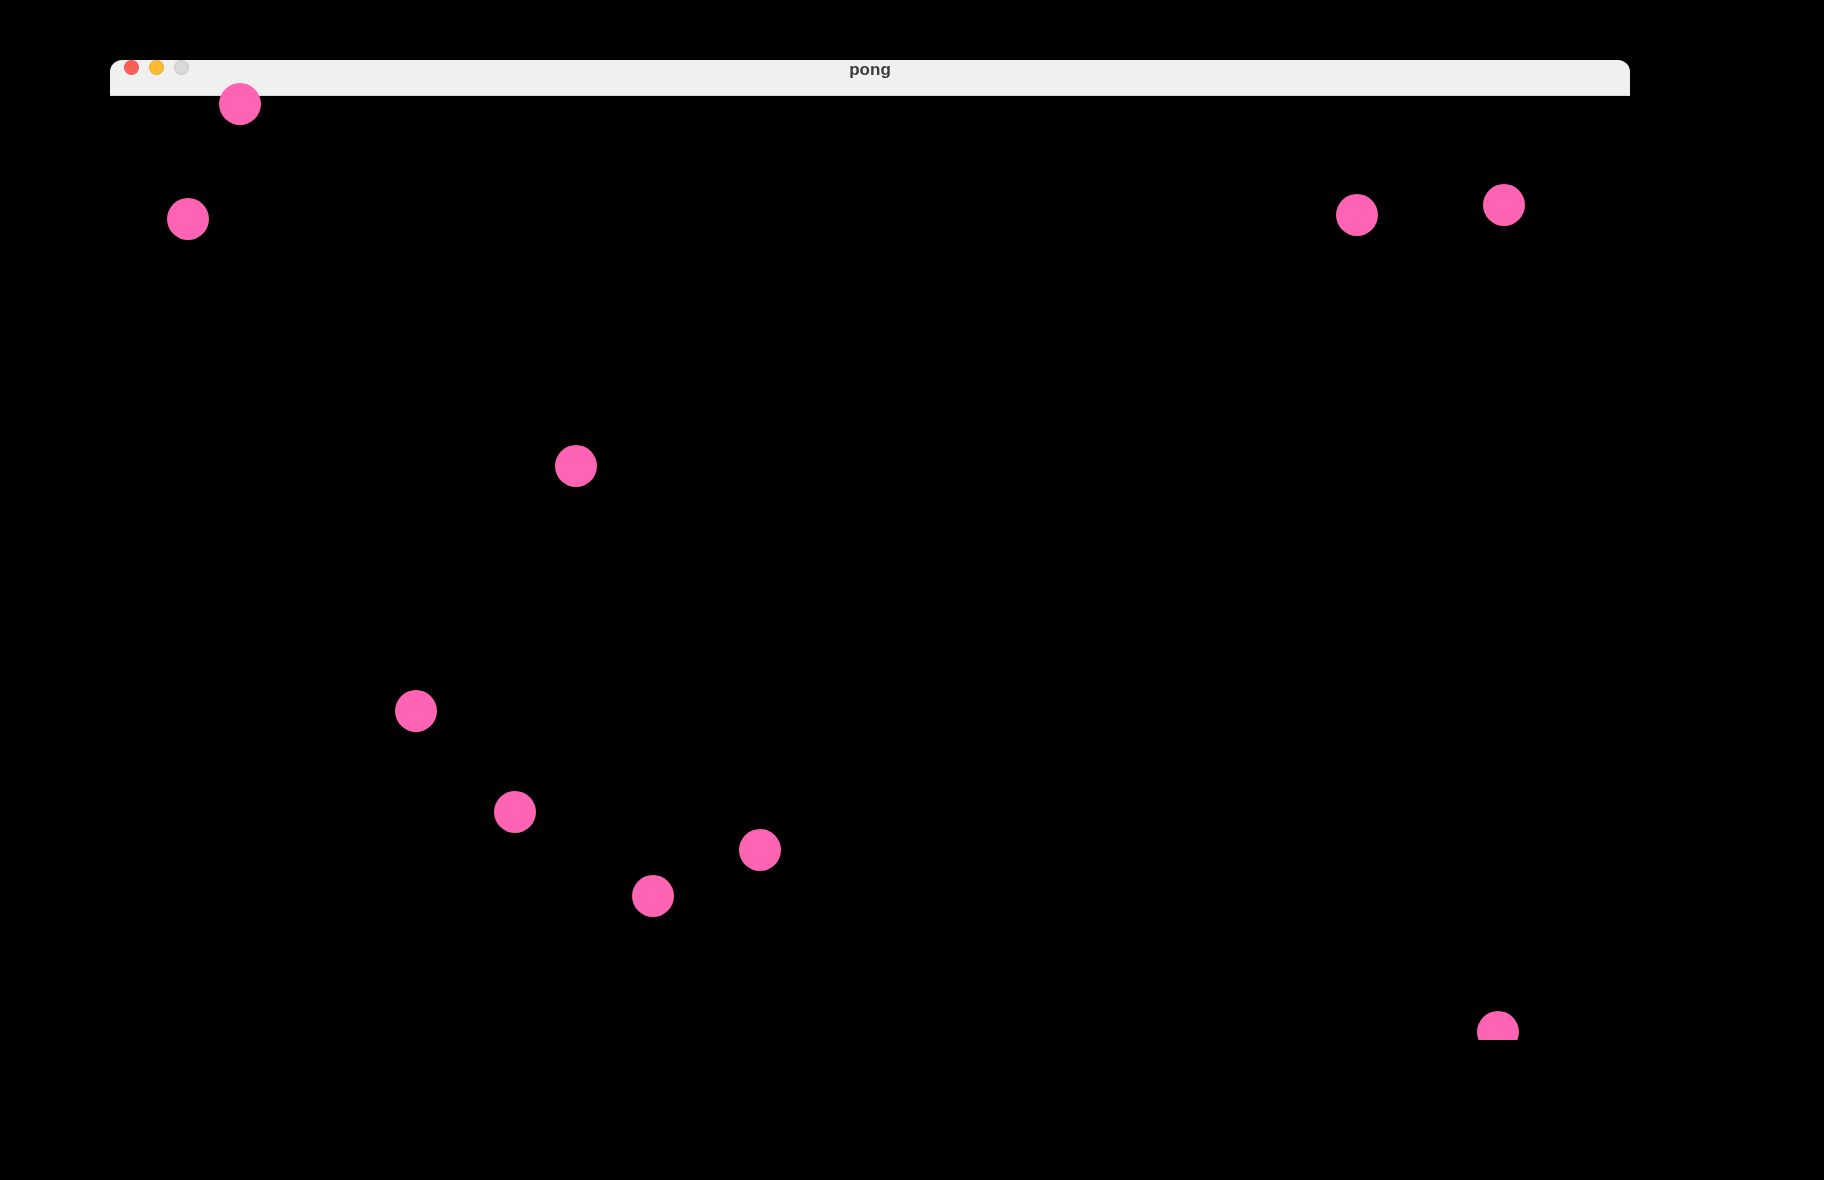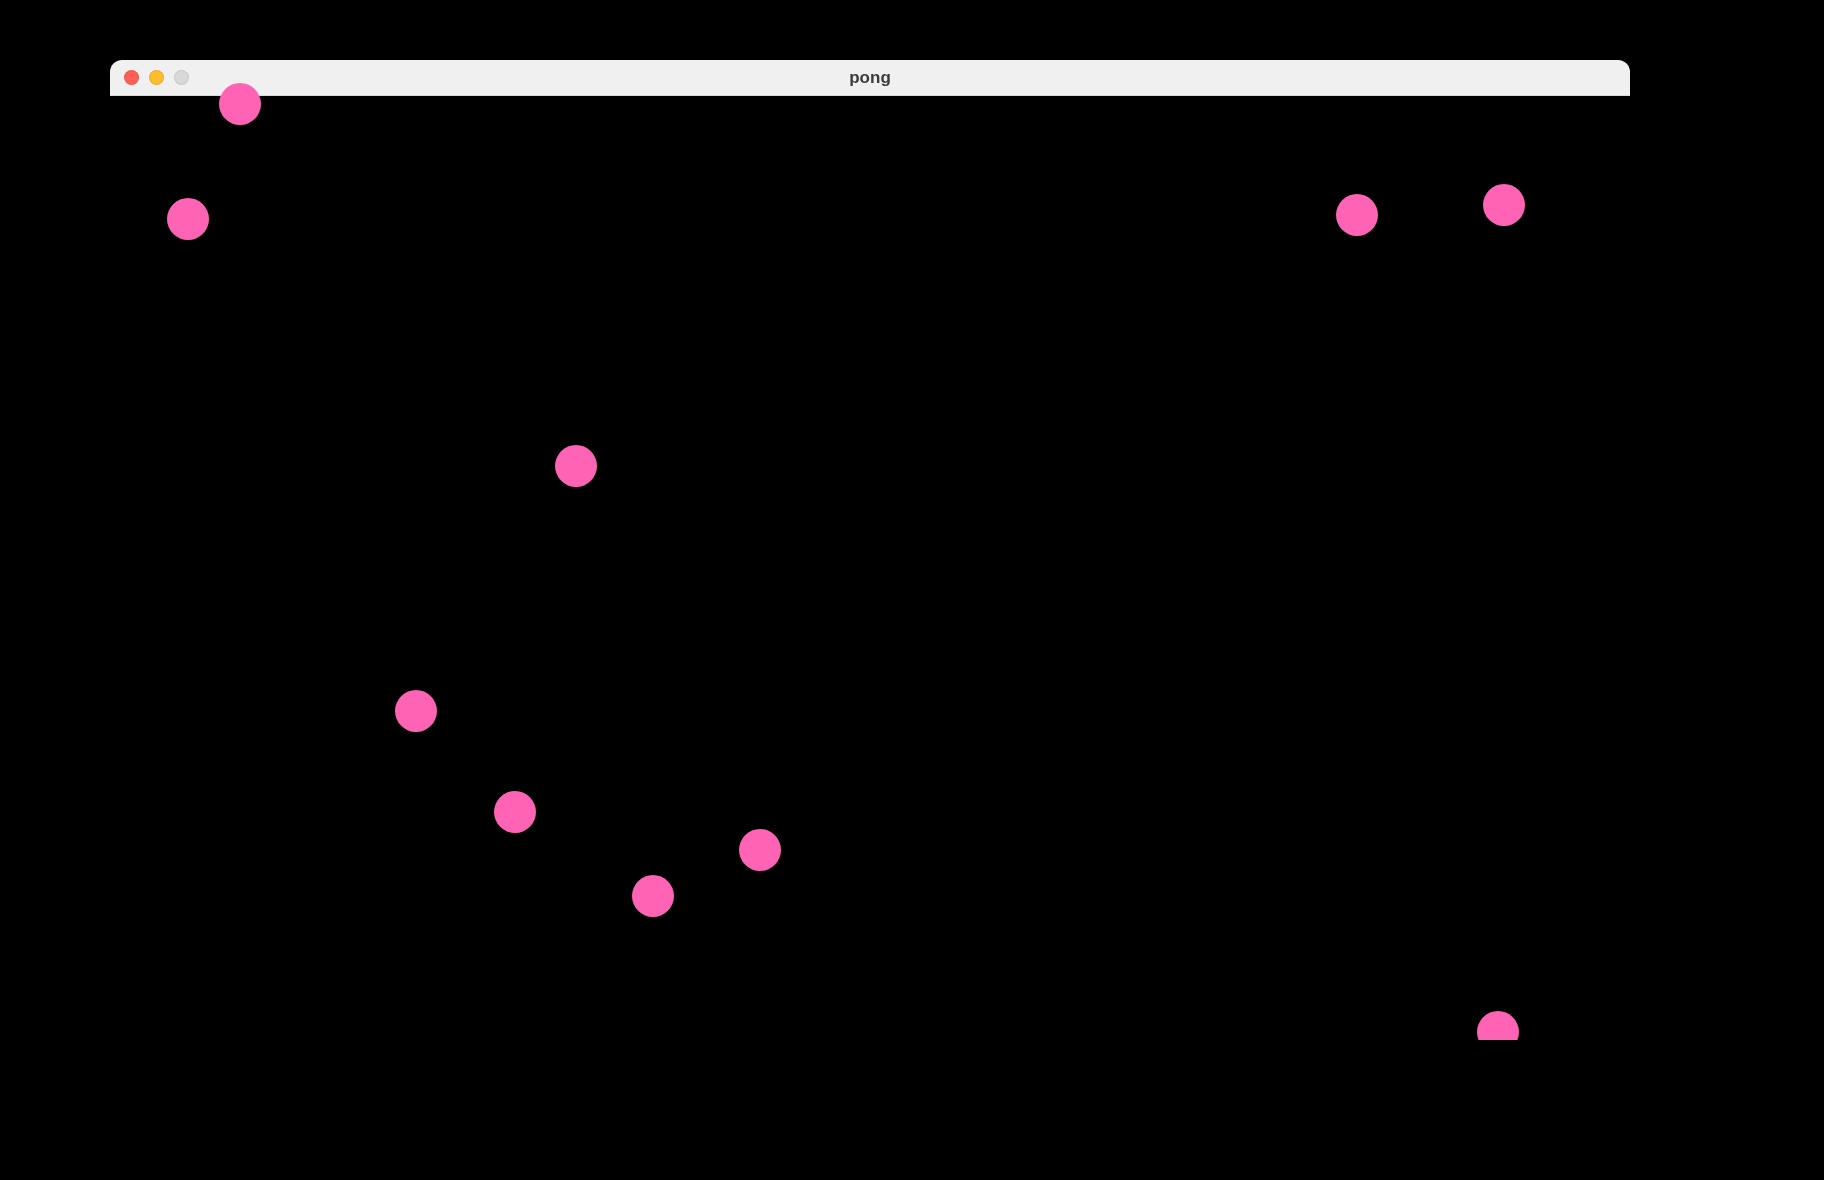--- a/index.html
+++ b/index.html
@@ -19,21 +19,21 @@
       height: 980px;
       background: #000;
       border-radius: 12px;
       overflow: hidden;
       box-shadow: 0 20px 60px rgba(0,0,0,0.5);
     }
     .title-bar {
       height: 36px;
       background: #f0f0f0;
       display: flex;
-      align-items: center;
+      align-items: flex-start;
       position: relative;
       border-bottom: 1px solid #d9d9d9;
     }
     .traffic-lights {
       display: flex;
       gap: 10px;
       margin-left: 14px;
     }
     .traffic-light {
       width: 15px;

